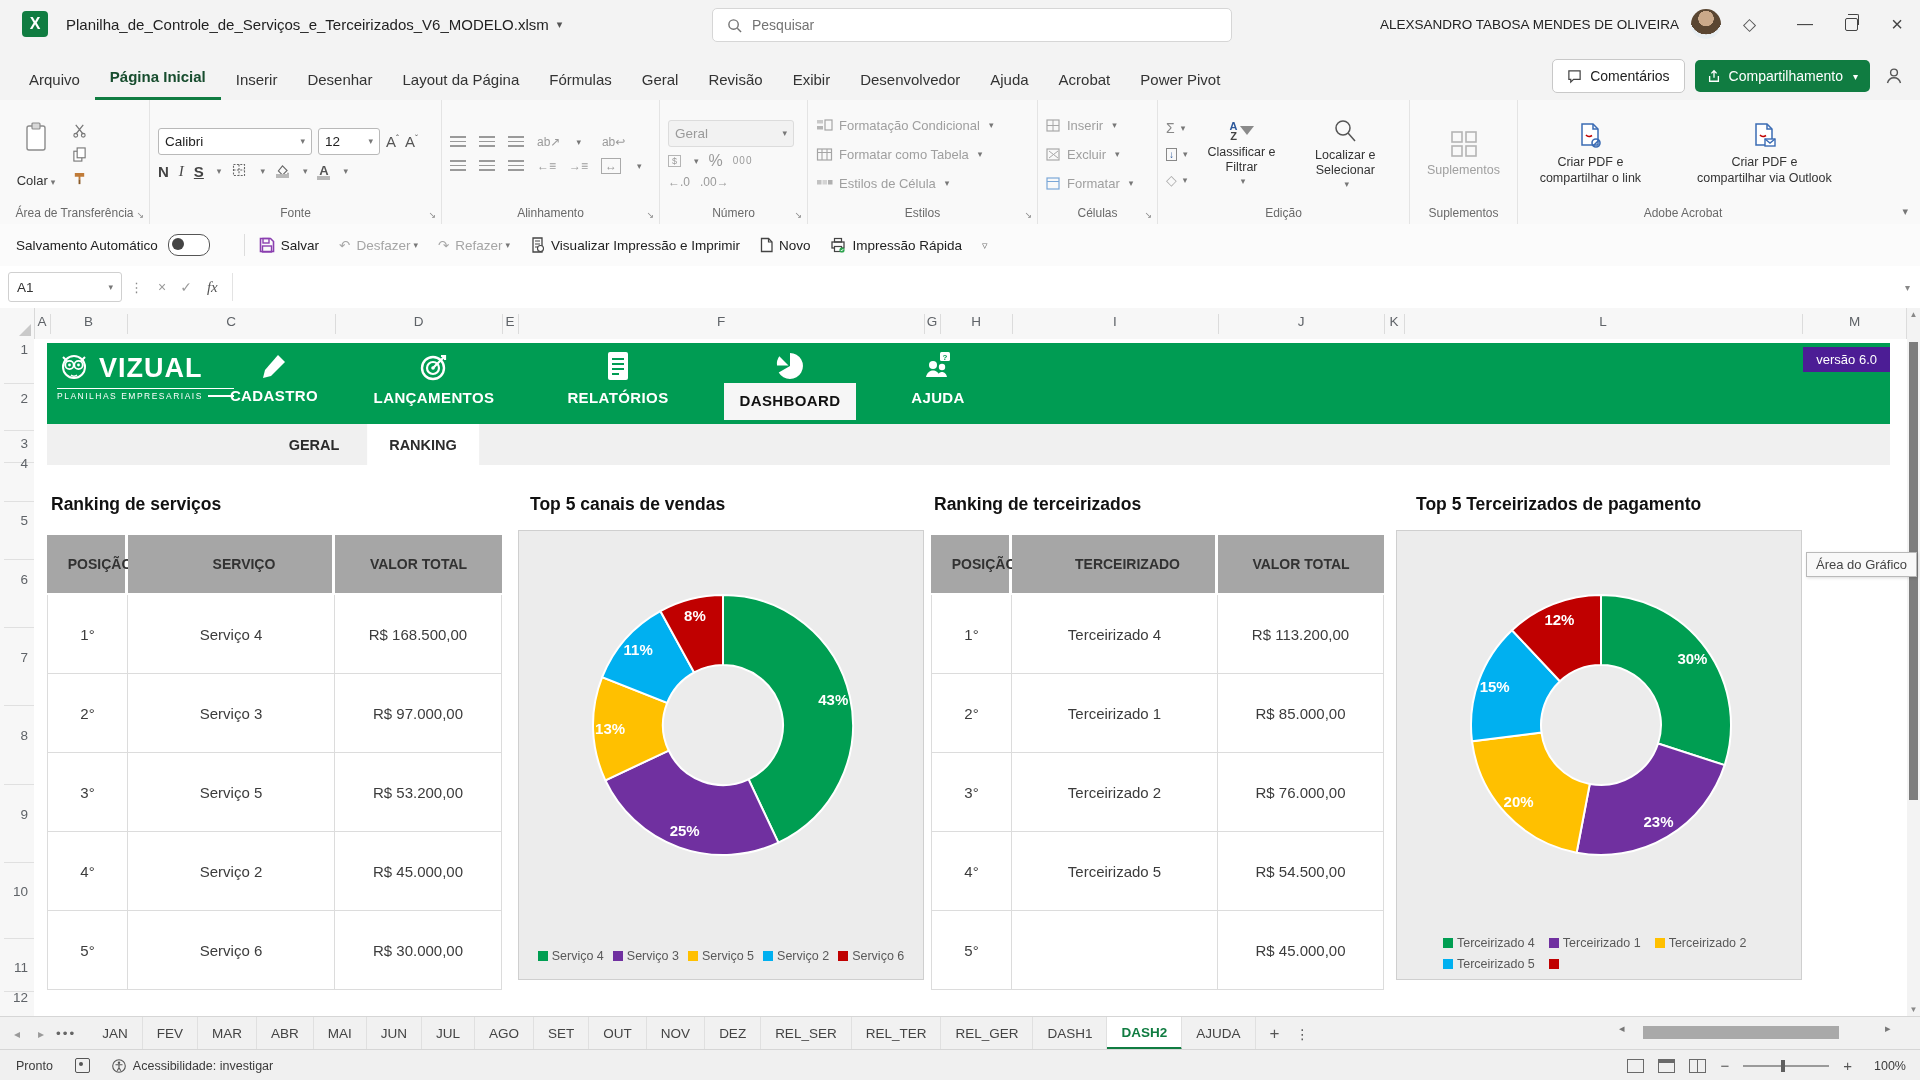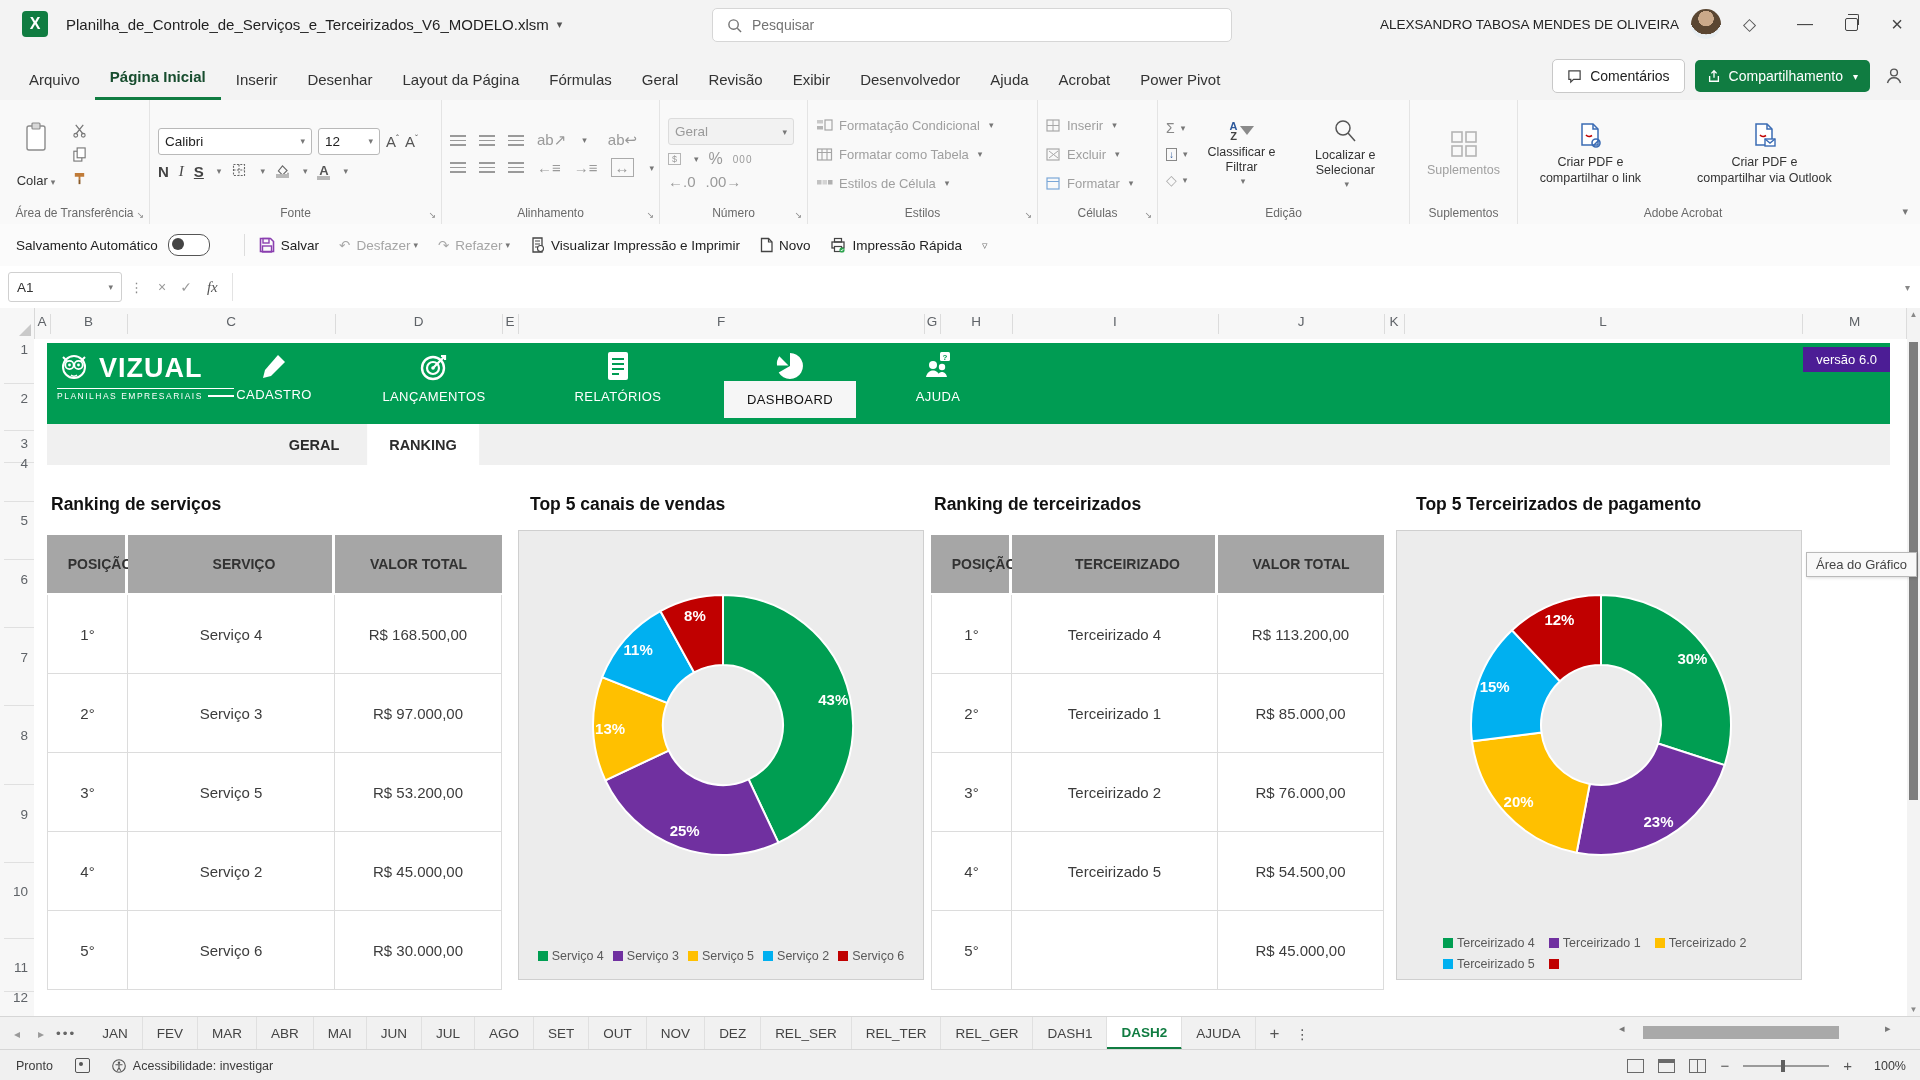--- a/index.html
+++ b/index.html
@@ -60,21 +60,21 @@
   .fonte-r2{display:flex;align-items:center;gap:10px;font-size:15px;color:#444;}
   .fA{font-size:15px;color:#555;}
   .fA .up{font-size:9px;vertical-align:super;}
   .nis{font-weight:bold;}
   .nis.i{font-style:italic;font-weight:normal;font-family:"Liberation Serif",serif;}
   .nis.s{text-decoration:underline;}
   .colorbar{display:inline-block;width:13px;height:4px;background:#b8b8b8;margin-top:-2px;}
   .lines{width:16px;height:11px;background:repeating-linear-gradient(to bottom,#9a9a9a 0 1.6px,transparent 1.6px 4.6px);}
   .align-col{display:flex;flex-direction:column;justify-content:center;gap:9px;}
   .align-row{display:flex;align-items:center;gap:13px;}
-  .tinytxt{font-size:15px;color:#9a9a9a;}
+  .tinytxt{font-size:12px;color:#9a9a9a;}
   .num-col{display:flex;flex-direction:column;justify-content:center;gap:5px;width:100%;}
   .num-r{display:flex;align-items:center;gap:10px;color:#9a9a9a;}
   .pct{font-size:16px;}
   .z000{font-size:10px;letter-spacing:1px;}
   .stack{display:flex;flex-direction:column;justify-content:center;gap:5px;}
   .st-btn{display:flex;align-items:center;font-size:13px;color:#9f9f9f;gap:6px;height:24px;}
   .big2{display:flex;flex-direction:column;align-items:center;justify-content:center;
         font-size:12.5px;color:#333;text-align:center;line-height:1.25;padding:0 7px;}
   .big2.dim{color:#a0a0a0;}
   .big2 .bicon{margin-bottom:4px;}
@@ -115,21 +115,21 @@
   .rowsep{position:absolute;left:4px;width:30px;height:1px;background:#e0e0e0;}
   .sheet{position:absolute;left:34px;top:339px;width:1873px;height:677px;background:#fff;overflow:hidden;}
   
   .banner{position:absolute;left:13px;top:4px;width:1843px;height:81px;background:#009C53;}
   .logo{position:absolute;left:10px;top:8px;display:flex;flex-direction:column;color:#fff;}
   .logo-row{display:flex;align-items:center;}
   .logo-txt{font-size:27px;font-weight:bold;letter-spacing:1px;margin-left:8px;}
   .logo-sub{font-size:8.5px;letter-spacing:1.5px;border-top:1.5px solid #fff;margin-top:3px;padding-top:2px;display:flex;align-items:center;gap:5px;}
   .logo-sub i{display:inline-block;width:26px;height:2px;background:#fff;}
   .nav-item{position:absolute;top:7px;transform:translateX(-50%);display:flex;flex-direction:column;align-items:center;color:#fff;width:170px;}
-  .nav-item .lbl{font-size:13px;font-weight:normal;margin-top:5px;letter-spacing:.4px;}
+  .nav-item .lbl{font-size:15px;font-weight:bold;margin-top:5px;letter-spacing:.4px;}
   .nav-item.active .whitetab{position:absolute;left:50%;transform:translateX(-50%);bottom:-11px;width:132px;height:37px;background:#f6f6f6;}
   .nav-item.active .lbl{position:relative;color:#111;margin-top:10px;}
   .version{position:absolute;right:0;top:4px;background:#4c1d95;color:#fff;font-size:13px;padding:5px 13px;}
   .subtabs{position:absolute;left:13px;top:85px;width:1843px;height:41px;background:#f0f0f0;}
   .subtab{position:absolute;top:0;height:41px;display:flex;align-items:center;justify-content:center;
           font-size:14.5px;font-weight:bold;color:#2b2b2b;transform:translateX(-50%);padding:0 22px;}
   .subtab.active{background:#fff;}
   
   .sec-title{position:absolute;font-size:17.5px;font-weight:bold;color:#111;}
   .tbl{position:absolute;display:grid;background:#fff;}

